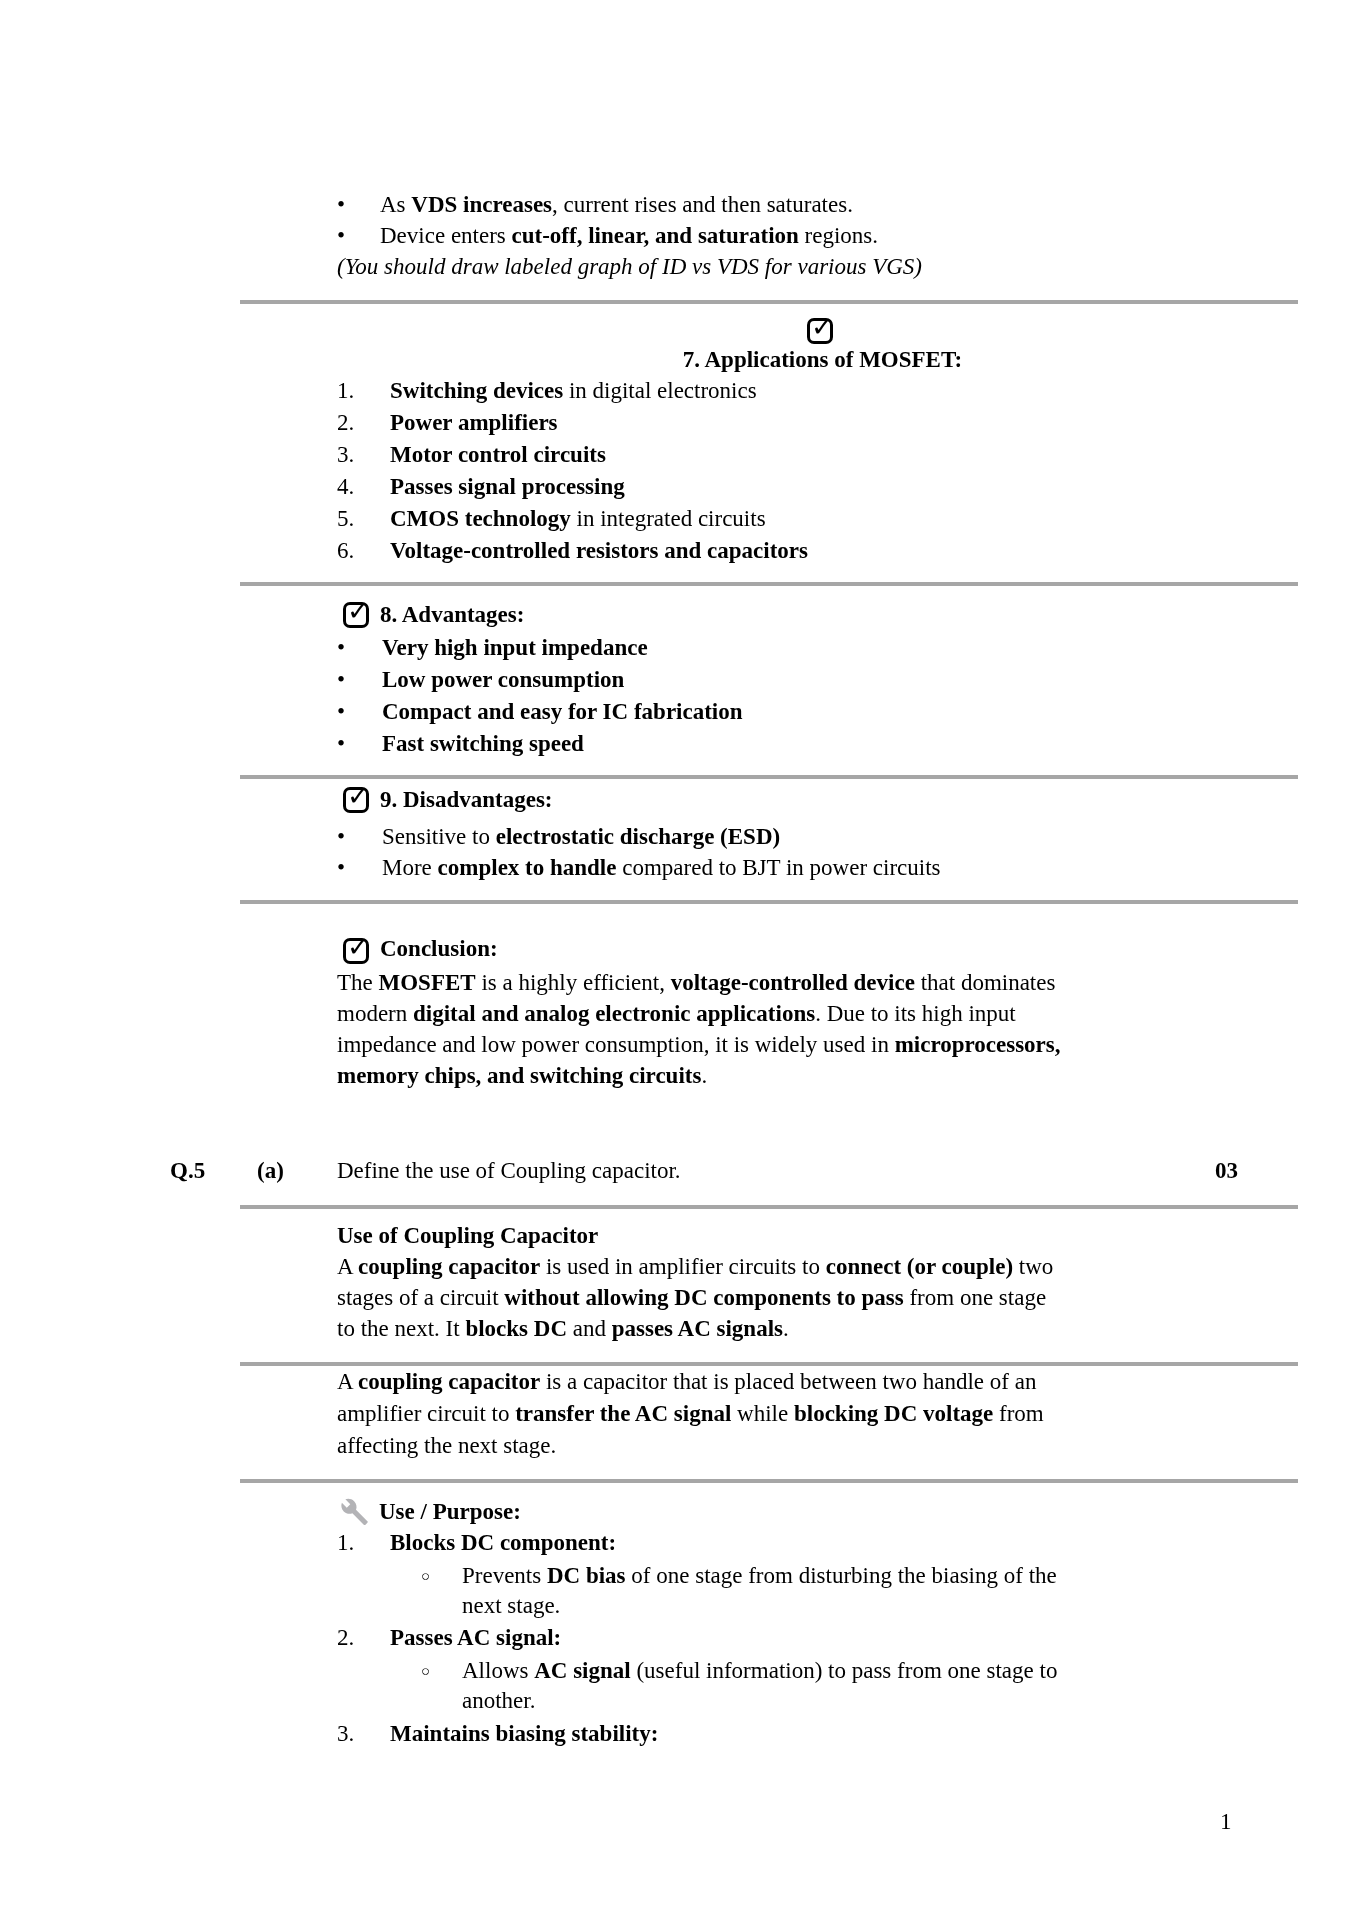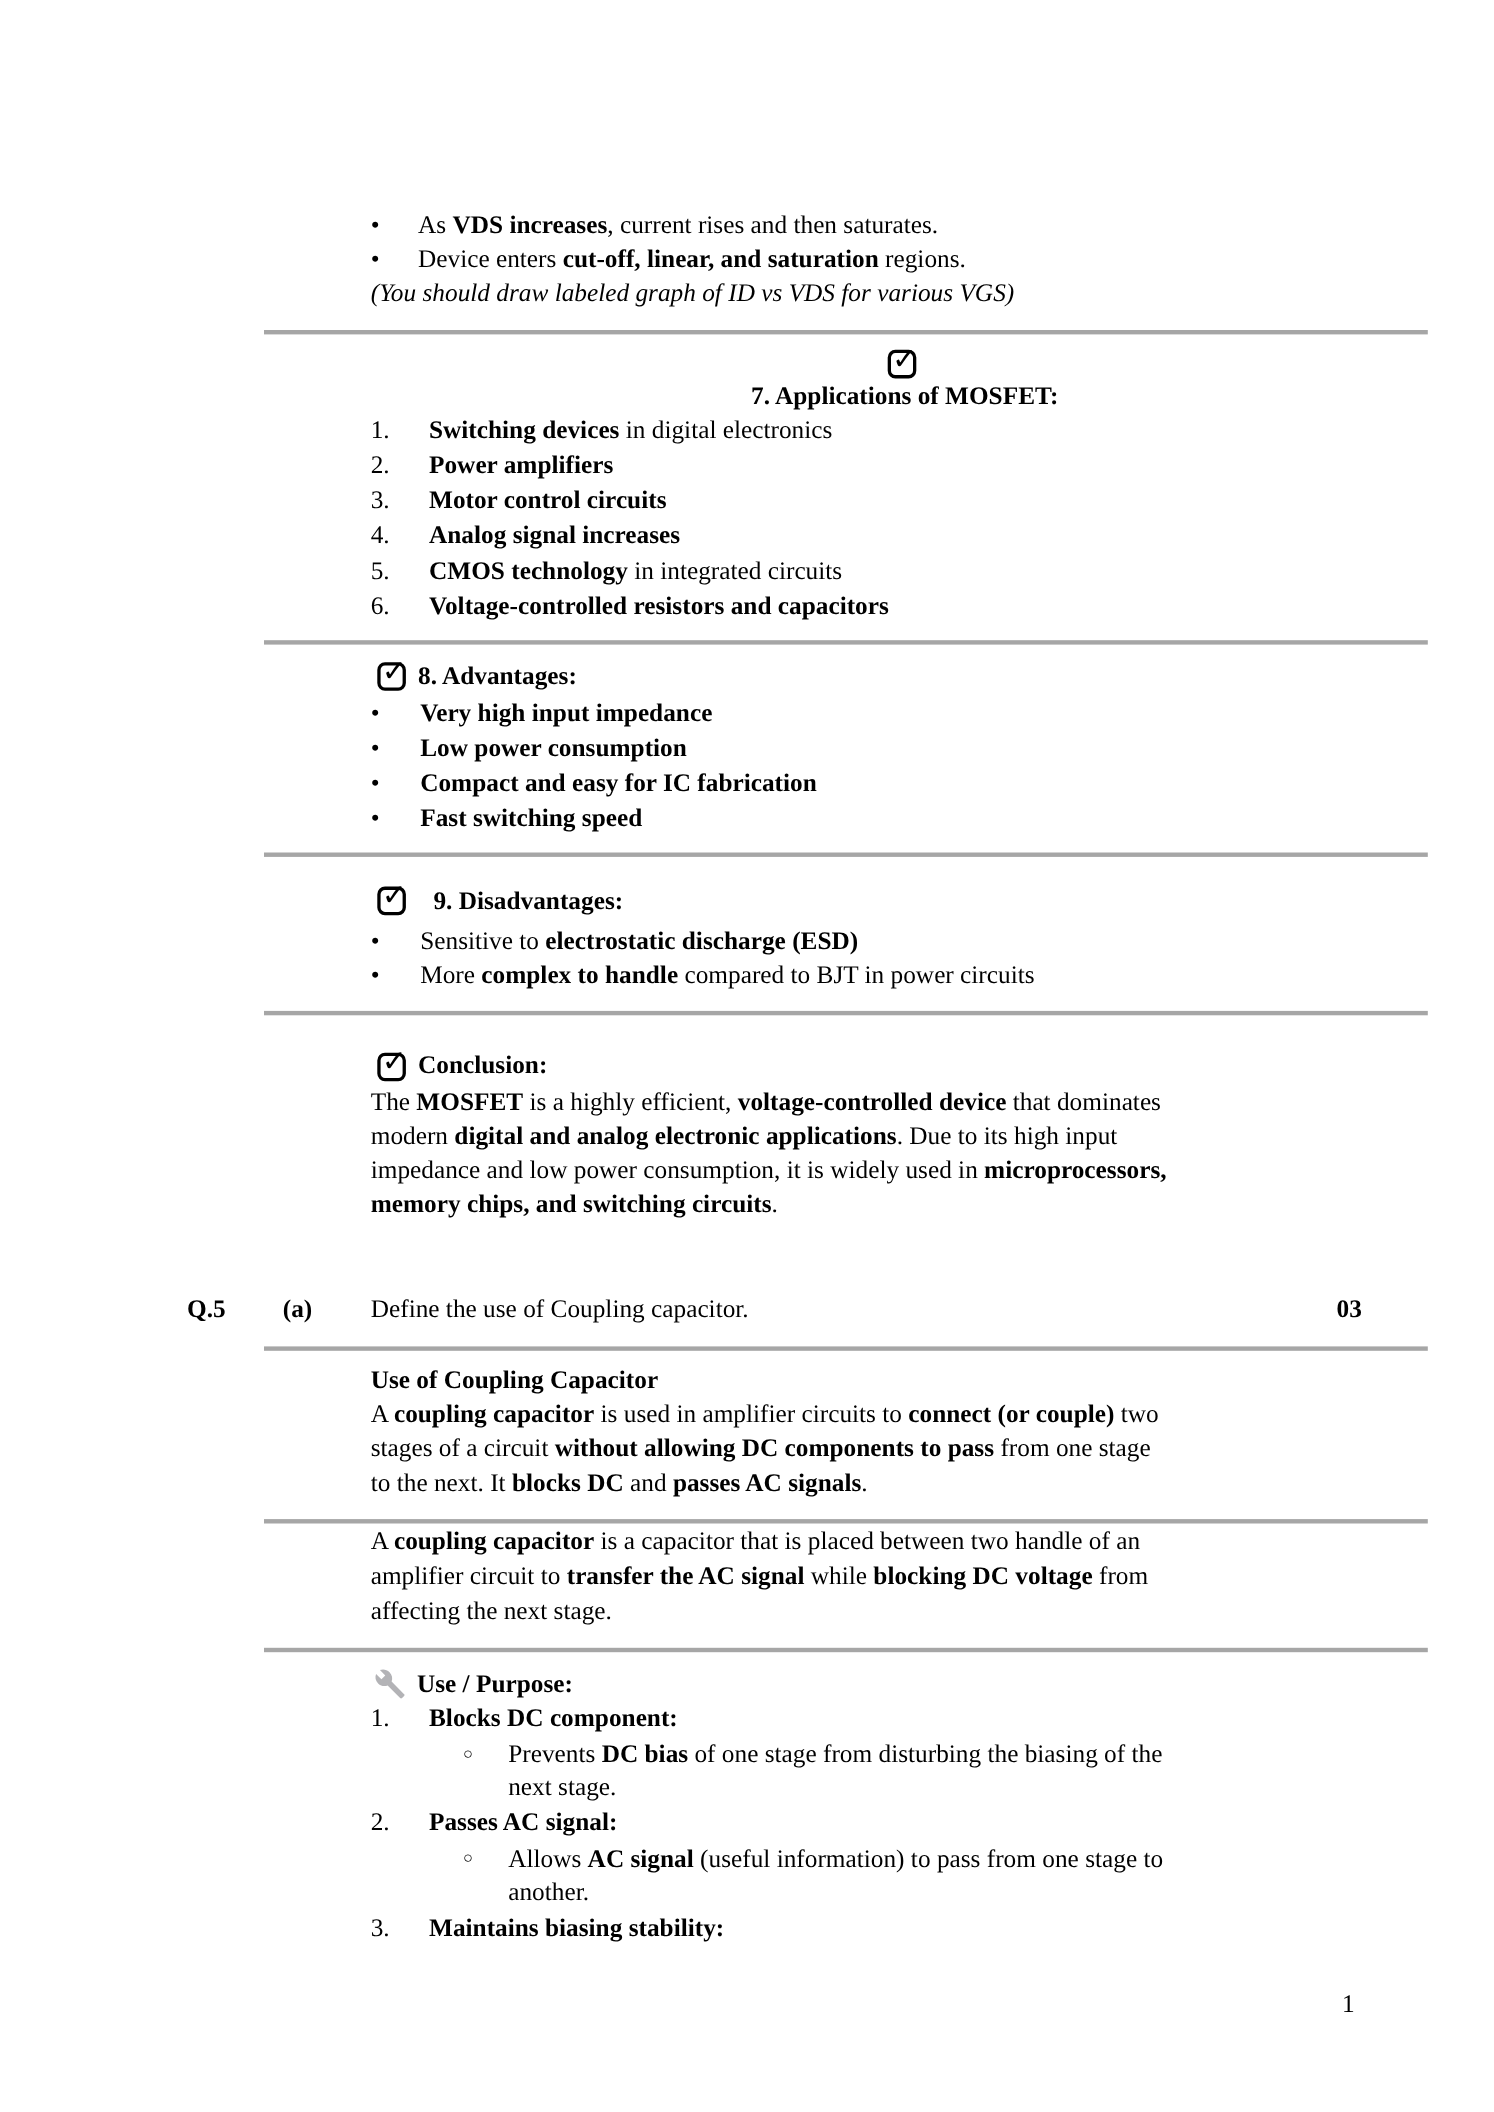--- a/index.html
+++ b/index.html
@@ -67,21 +67,21 @@
     <div class="lrow">
         <span class="mk">2.</span>
         <span class="tx"><b>Power amplifiers</b></span>
       </div>
     <div class="lrow">
         <span class="mk">3.</span>
         <span class="tx"><b>Motor control circuits</b></span>
       </div>
     <div class="lrow">
         <span class="mk">4.</span>
-        <span class="tx"><b>Analog signal increases</b></span>
+        <span class="tx"><b>Passes signal processing</b></span>
       </div>
     <div class="lrow">
         <span class="mk">5.</span>
         <span class="tx"><b>CMOS technology</b><span> in integrated circuits</span></span>
       </div>
     <div class="lrow">
         <span class="mk">6.</span>
         <span class="tx"><b>Voltage-controlled resistors and capacitors</b></span>
       </div>
   </div>
@@ -106,21 +106,21 @@
         <span class="tx"><b>Compact and easy for IC fabrication</b></span>
       </div>
     <div class="lrow">
         <span class="mkb">•</span>
         <span class="tx"><b>Fast switching speed</b></span>
       </div>
   </div>
 
   <div class="divider" style="margin-top:15px;"></div>
 
-  <div class="pad sec-head" style="margin-top:24px;gap:14px;">
+  <div class="pad sec-head" style="margin-top:5px;">
     <span class="cbx"></span>
     <b>9. Disadvantages:</b>
   </div>
   <div class="pad" style="margin-top:6px;">
     <div class="brow">
         <span class="mk" style="width:45px;">•</span>
         <span class="tx"><span>Sensitive to </span><b>electrostatic discharge (ESD)</b></span>
       </div>
     <div class="brow">
         <span class="mk" style="width:45px;">•</span>

